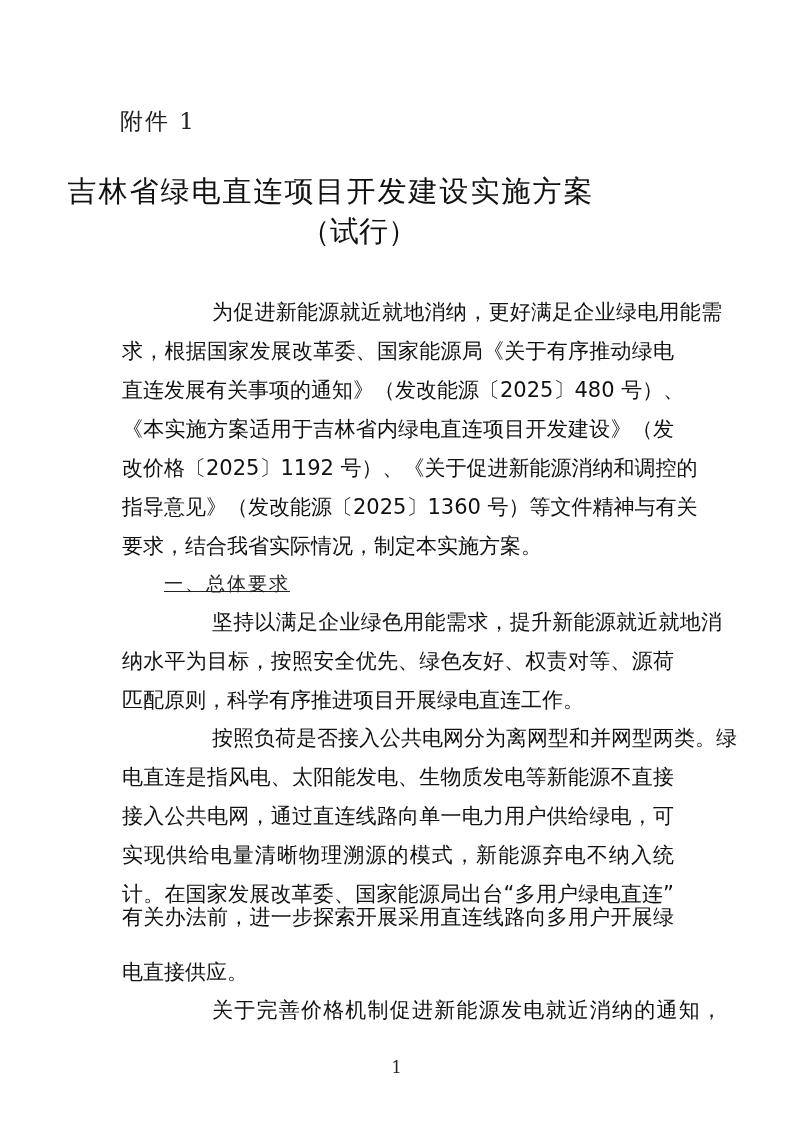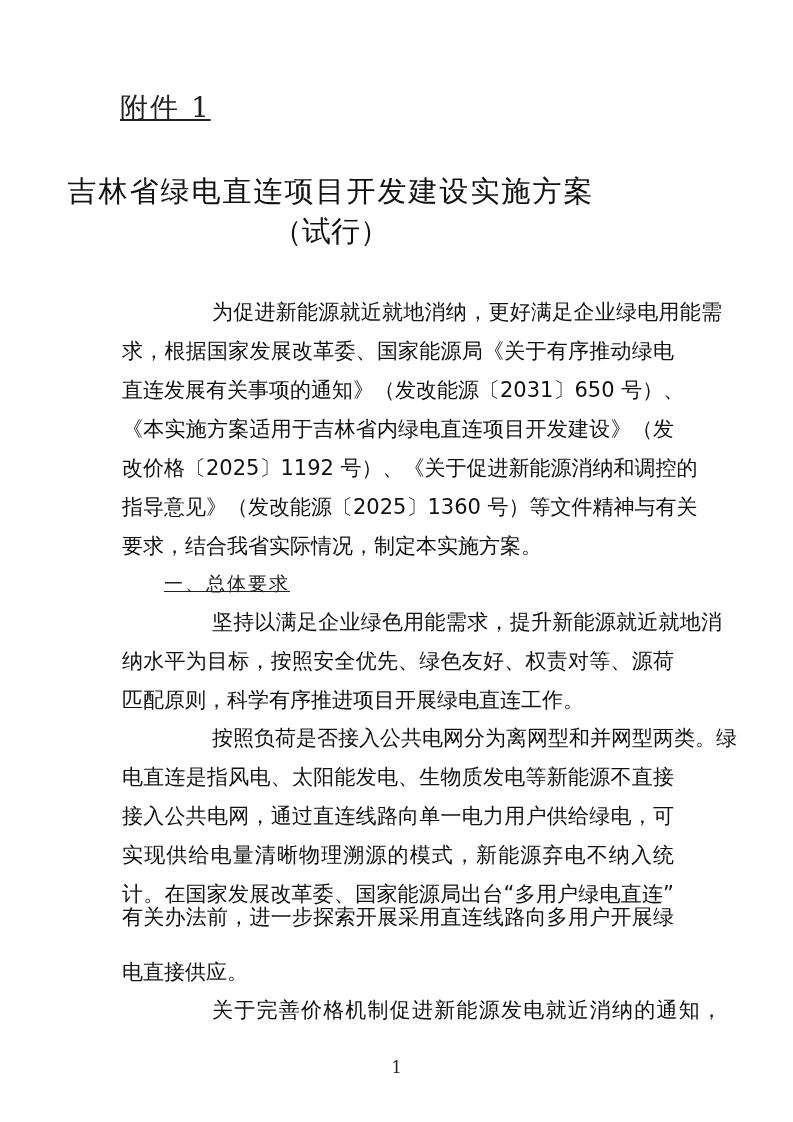--- a/index.html
+++ b/index.html
@@ -1,41 +1,41 @@
 <!DOCTYPE html>
 <html><head>
   <meta charset="utf-8">
   <style>
     html, body { margin: 0; padding: 0; background: #ffffff; }
     body { width: 793px; height: 1122px; position: relative; overflow: hidden; color: #111; font-family: "DejaVu Sans", sans-serif; }
     .page { position: absolute; left: 0; top: 0; width: 793px; height: 1122px; background: #fff; }
-    .attachment { position: absolute; left: 120px; top: 89px; font-size: 28px; font-family: "DejaVu Serif", serif; letter-spacing: 2px; color: #222; text-decoration: underline; }
+    .attachment { position: absolute; left: 120px; top: 106px; font-size: 23px; font-family: "DejaVu Serif", serif; letter-spacing: 2px; color: #222; }
     .title { position: absolute; left: 0; width: 662px; text-align: center; font-family: "DejaVu Serif", serif; color: #111; }
     .title-main { top: 172px; font-size: 29px; letter-spacing: 2px; }
-    .title-sub { top: 212px; font-size: 29px; }
+    .title-sub { top: 212px; font-size: 29px; padding-left: 28px; }
     .line { position: absolute; left: 122px; width: 552px; font-size: 21px; line-height: 30px; white-space: nowrap; text-align: justify; text-align-last: justify; color: #111; }
     .line.last { text-align-last: left; }
     .indent { left: 164px; width: 510px; margin-left: 48px; }
     .heading { position: absolute; left: 164px; font-size: 19px; line-height: 30px; color: #222; font-family: "DejaVu Serif", serif; letter-spacing: 2px; text-decoration: underline; }
     .page-number { position: absolute; left: 0; width: 793px; top: 1058px; text-align: center; font-size: 16px; font-family: "DejaVu Serif", serif; color: #222; }
   </style>
 </head>
 <body>
 
 <div class="page">
 
   <div class="attachment">附件 1</div>
 
   <div class="title title-main">吉林省绿电直连项目开发建设实施方案</div>
   <div class="title title-sub">（试行）</div>
 
   <div>
     <div class="line indent" style="top:297px">为促进新能源就近就地消纳，更好满足企业绿电用能需</div>
     <div class="line" style="top:336px">求，根据国家发展改革委、国家能源局《关于有序推动绿电</div>
-    <div class="line" style="top:375px">直连发展有关事项的通知》（发改能源〔2031〕650 号）、</div>
+    <div class="line" style="top:375px">直连发展有关事项的通知》（发改能源〔2025〕480 号）、</div>
     <div class="line" style="top:414px">《本实施方案适用于吉林省内绿电直连项目开发建设》（发</div>
     <div class="line" style="top:453px">改价格〔2025〕1192 号）、《关于促进新能源消纳和调控的</div>
     <div class="line" style="top:492px">指导意见》（发改能源〔2025〕1360 号）等文件精神与有关</div>
     <div class="line last" style="top:531px">要求，结合我省实际情况，制定本实施方案。</div>
   </div>
 
   <div class="heading" style="top:568px">一、总体要求</div>
 
   <div>
     <div class="line indent" style="top:607px">坚持以满足企业绿色用能需求，提升新能源就近就地消</div>

